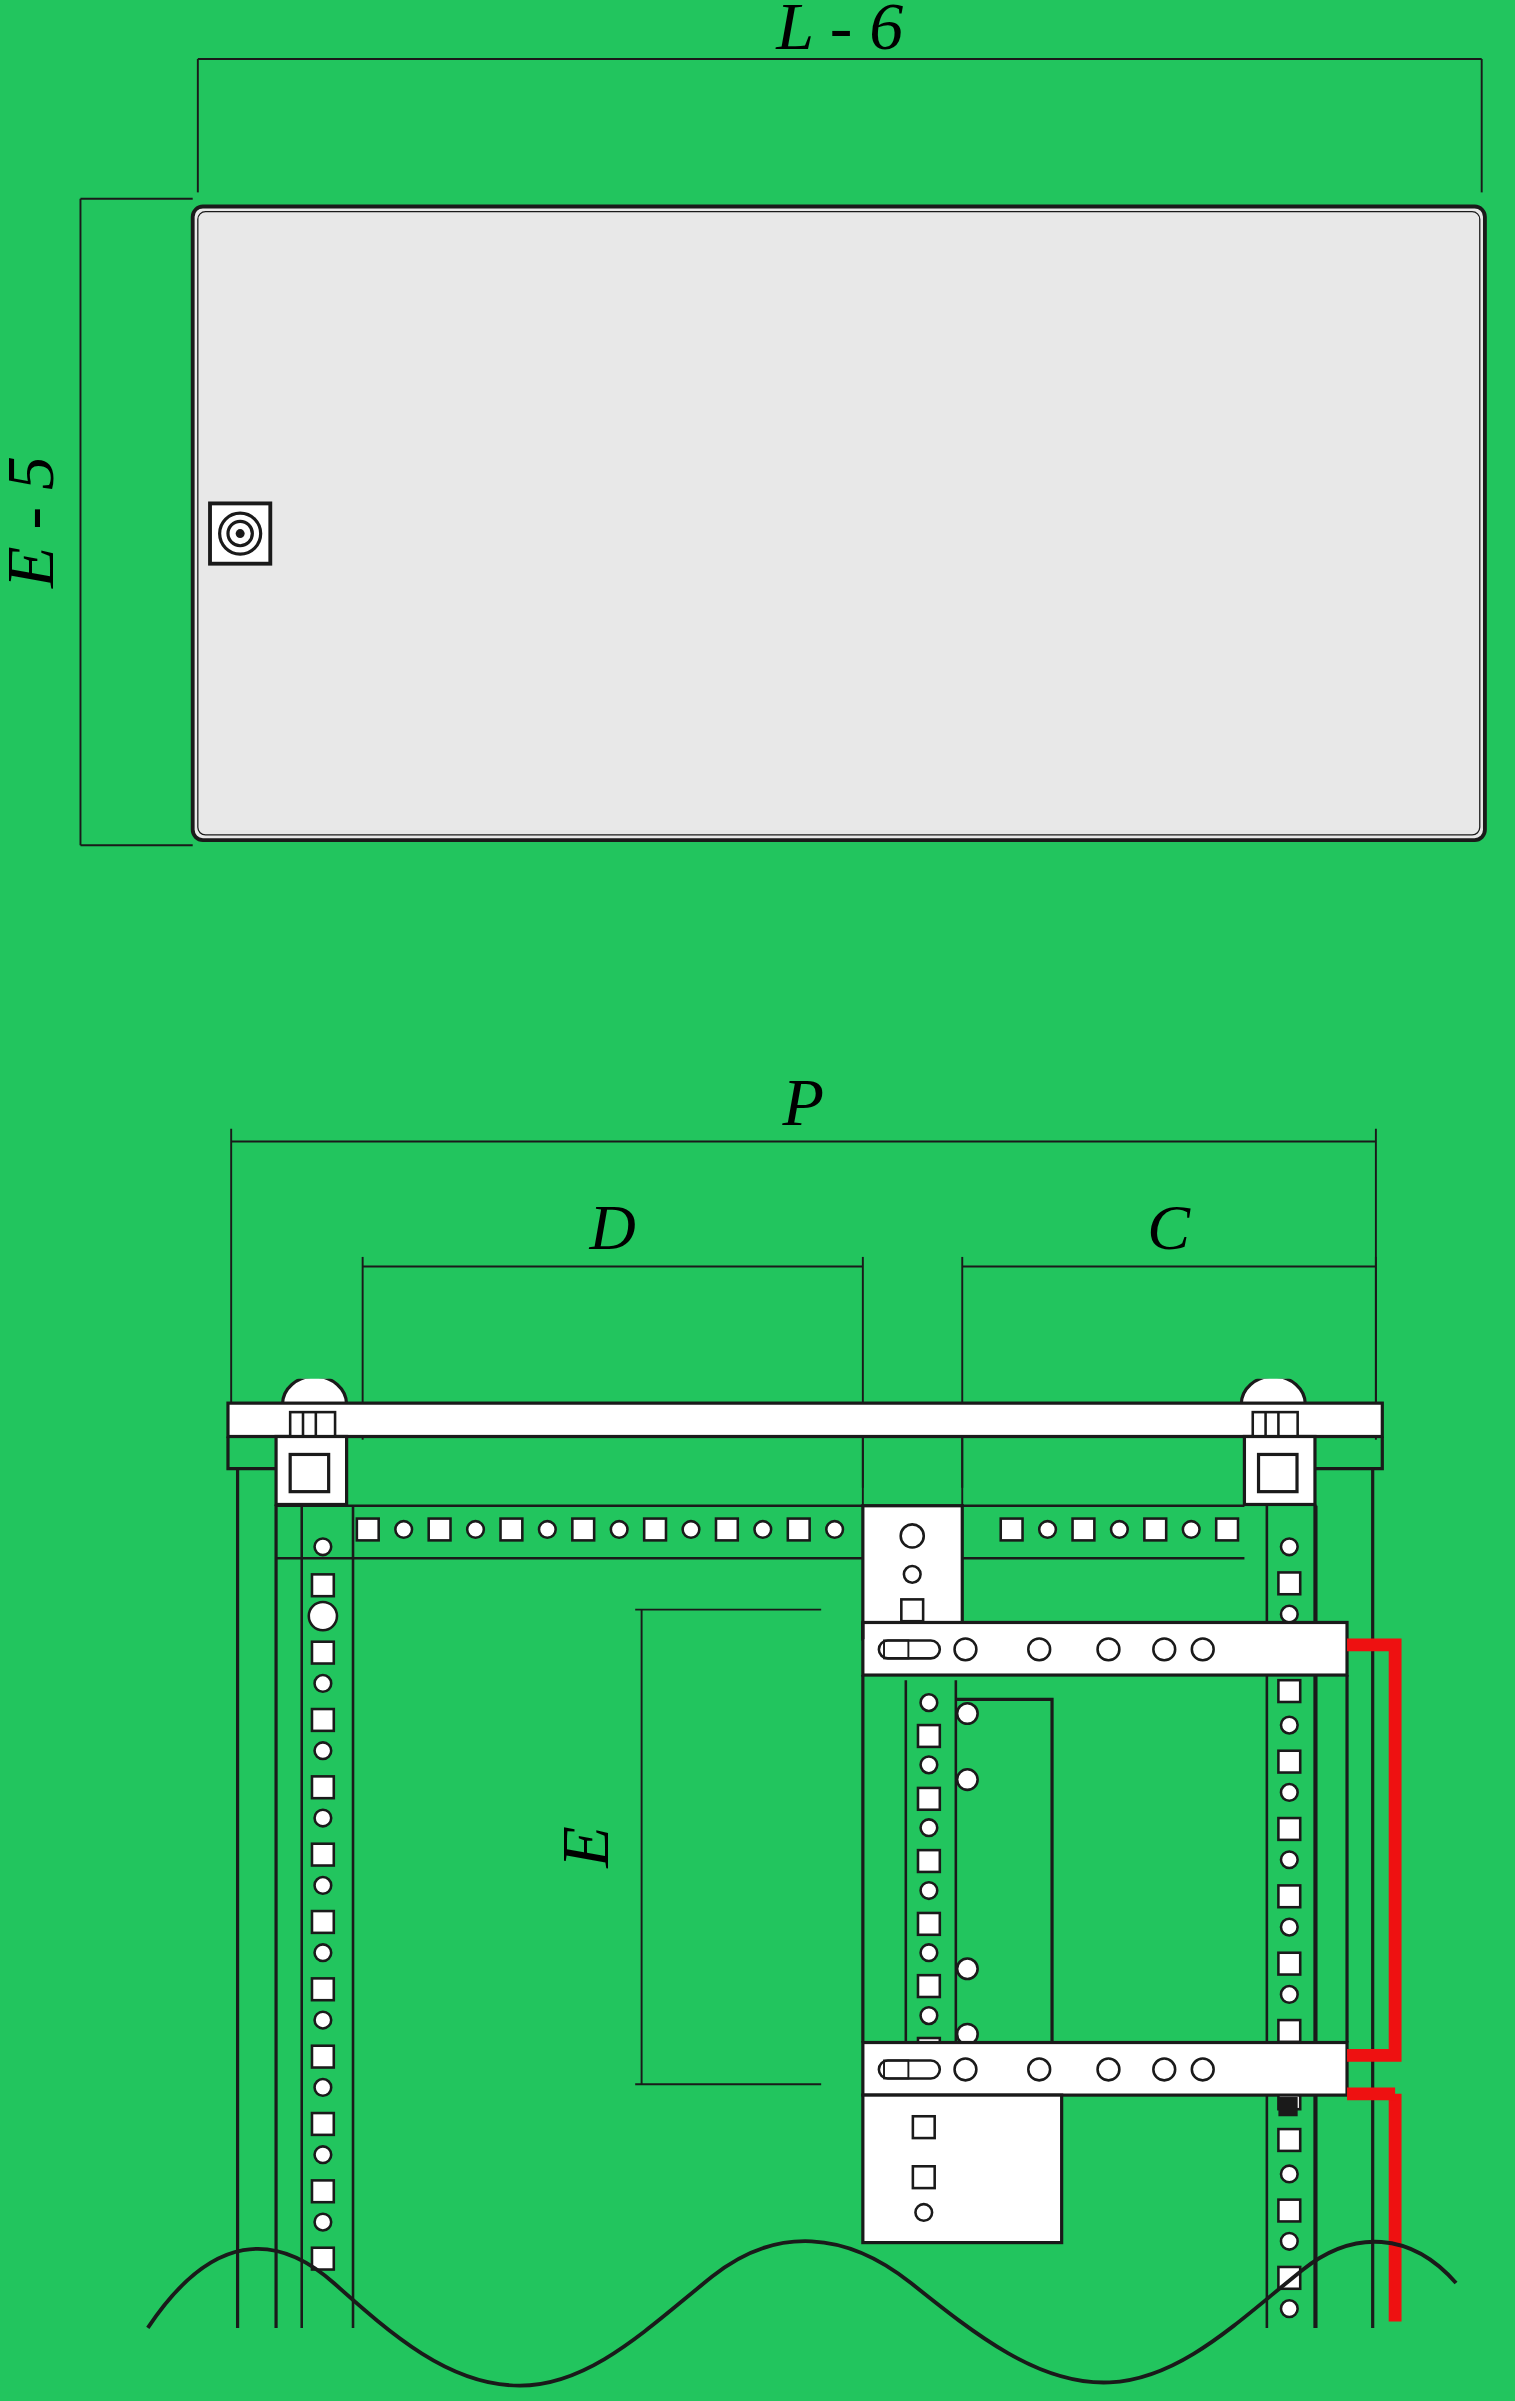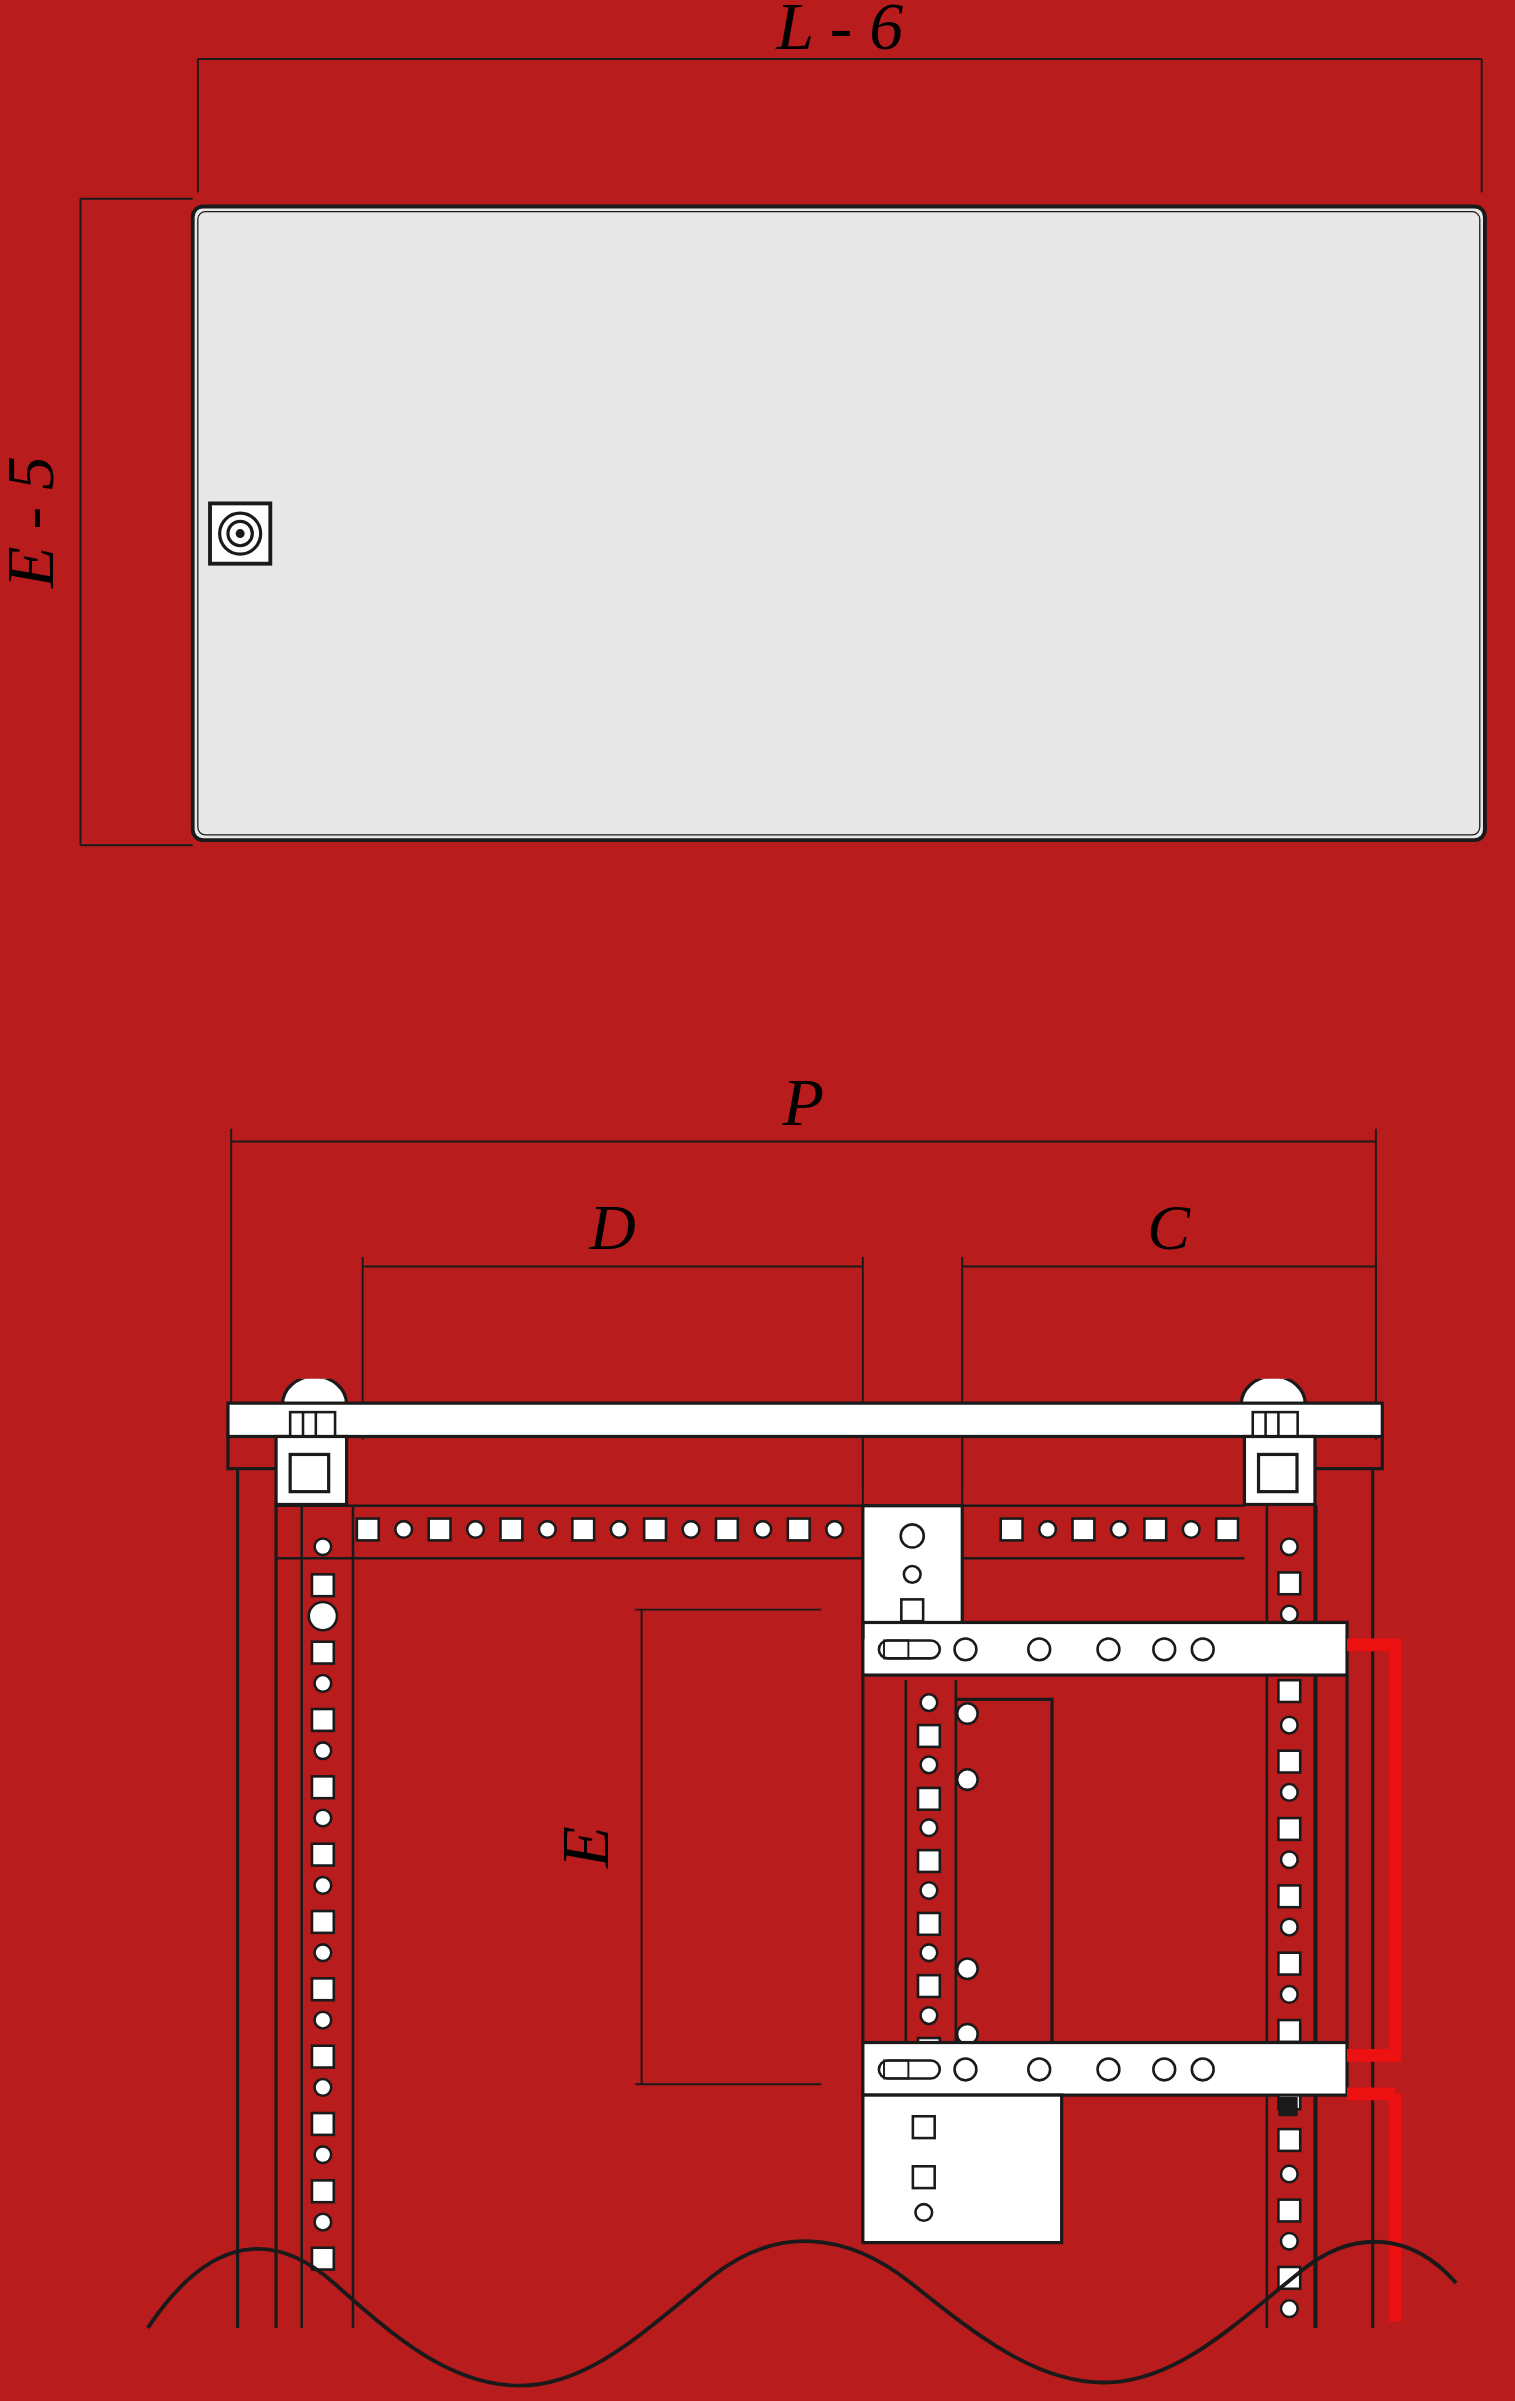--- a/index.html
+++ b/index.html
@@ -7,21 +7,21 @@
     padding: 0;
     background: #ffffff;
   }
   body {
     font-family: "Liberation Serif", serif;
   }
   #stage {
     position: relative;
     width: 1516px;
     height: 2401px;
-    background: #b91c1c;
+    background: #22c55e;
     overflow: hidden;
   }
   #stage svg {
     position: absolute;
     left: 0;
     top: 0;
   }
   .dimlabel {
     font-family: "Liberation Serif", serif;
     font-style: italic;

